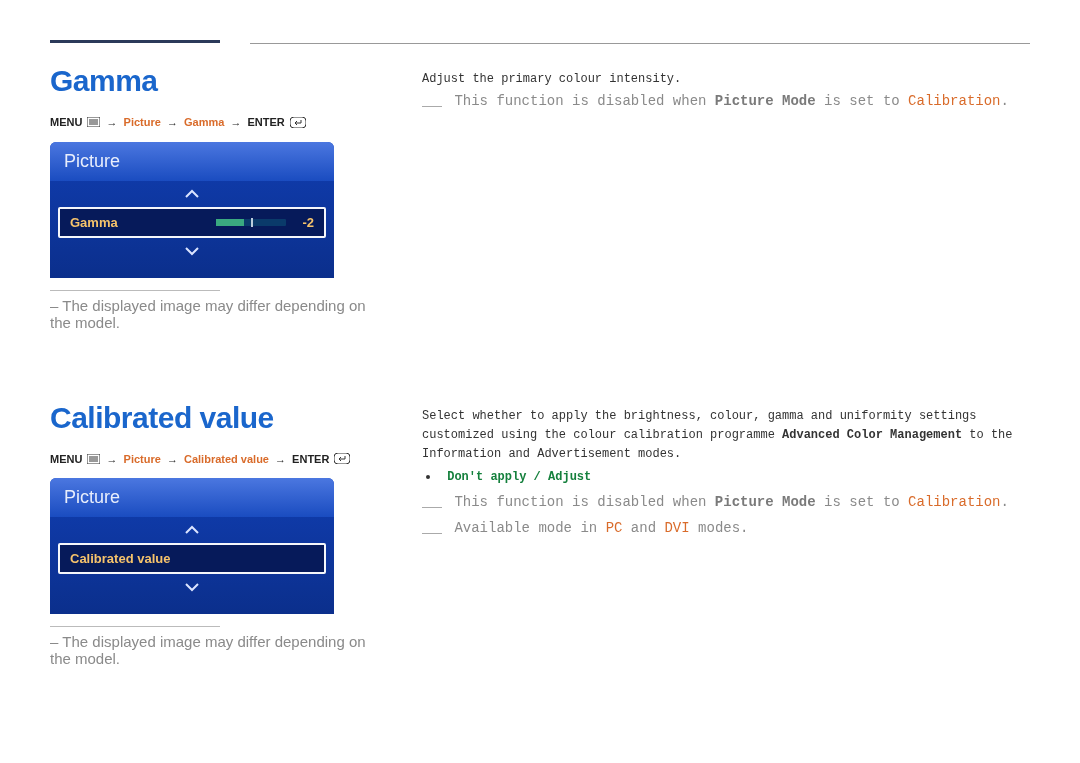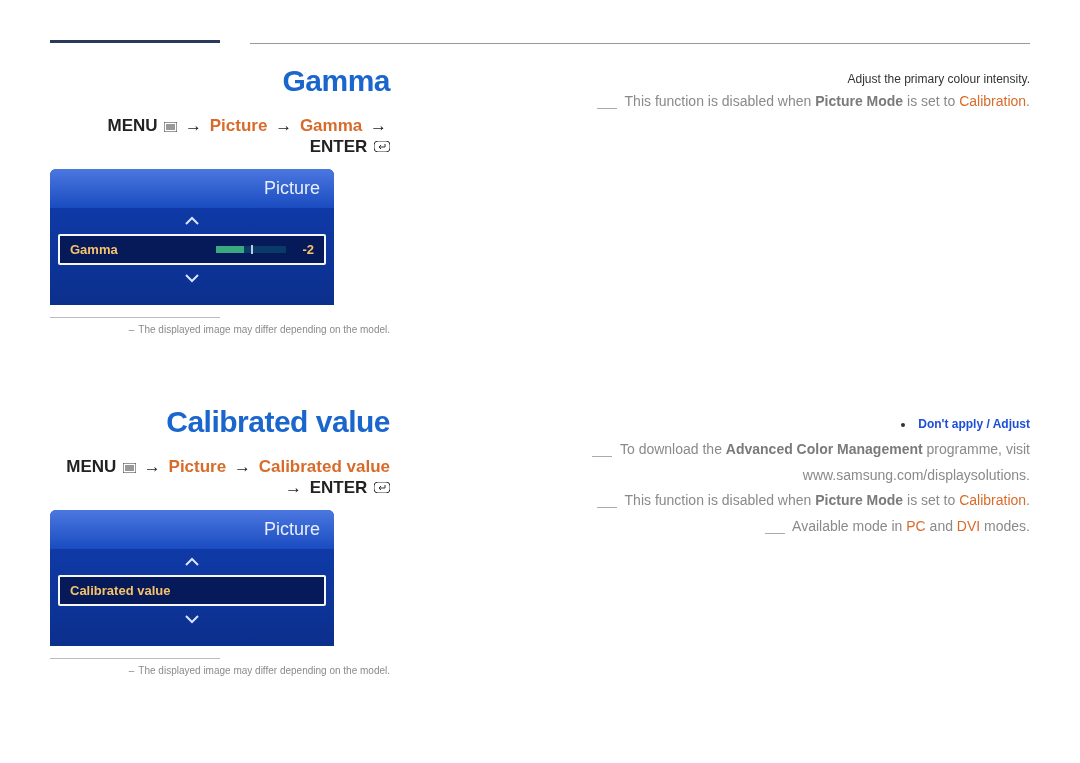--- a/index.html
+++ b/index.html
@@ -1,25 +1,25 @@
 <!DOCTYPE html>
 <html><head>
 <meta charset="utf-8">
 <style>
   * { box-sizing: border-box; margin: 0; padding: 0; }
   html, body { width: 1080px; height: 763px; background: #fff; font-family: Arial, Helvetica, sans-serif; color: #333; }
   .page { padding: 40px 50px 40px 50px; }
   .topaccent { width: 170px; height: 3px; background: #2b3a5a; margin-bottom: 4px; }
   .toprule { border: none; border-top: 1px solid #999; margin-left: 200px; margin-top: -4px; margin-bottom: 20px; }
-  .layout { display: flex; gap: 64px; text-align: right; }
+  .layout { display: flex; gap: 32px; }
   .leftcol { width: 340px; flex: 0 0 340px; }
-  .rightcol { flex: 1; padding-top: 6px; }
+  .rightcol { flex: 1; padding-top: 6px; font-family: Liberation Mono, monospace; }
 
   .sect-title { font-size: 30px; font-weight: 600; color: #1a66cc; margin-bottom: 18px; letter-spacing: -0.5px; }
-  .breadcrumb { font-size: 17px; font-weight: bold; color: #222; margin-bottom: 12px; }
+  .breadcrumb { font-size: 11px; font-weight: bold; color: #222; margin-bottom: 12px; }
   .breadcrumb .bc-link { color: #d96b2a; }
   .breadcrumb .bc-arrow { color: #222; padding: 0 3px; }
   .bc-icon { display: inline-block; vertical-align: middle; margin-left: 2px; }
 
   .osd-panel {
     width: 284px; border-radius: 6px 6px 0 0; overflow: hidden;
     background: linear-gradient(to bottom, #1e4cc2 0%, #0f3aa8 25%, #0b2f8c 100%);
     padding-bottom: 14px; margin-bottom: 6px;
   }
   .osd-header {
@@ -34,29 +34,29 @@
     color: #f6c36b; font-size: 13px; font-weight: 600;
   }
   .osd-row .label { flex: 0 0 auto; }
   .osd-row .spacer { flex: 1; }
   .osd-row .value { flex: 0 0 auto; margin-left: 10px; }
   .slider { width: 70px; height: 7px; background: #0a3a6a; position: relative; border-radius: 1px; margin-left: auto; margin-right: 6px; }
   .slider .fill { position: absolute; left: 0; top: 0; bottom: 0; background: #3aa980; }
   .slider .tick { position: absolute; top: -1px; width: 2px; height: 9px; background: #bcd; }
 
   .thin-rule { width: 170px; border: none; border-top: 1px solid #bbb; margin-top: 12px; margin-bottom: 6px; }
-  .caption { font-size: 10px; color: #8a8a8a; }
+  .caption { font-size: 15px; color: #8a8a8a; }
   .caption .dash { color: #8a8a8a; padding-right: 4px; }
 
   .rightcol p { font-size: 12px; color: #333; line-height: 1.6; }
   .note { font-size: 14px; color: #8a8a8a; line-height: 1.8; }
   .note .ndash { font-size: 14px; vertical-align: -2px; padding-right: 4px; border-top:1px solid #aaa; display:inline-block; width:20px; height:0; margin-right:4px; }
   .note .ndashwrap { display:inline-block; vertical-align:middle; }
   .note strong { color: #7a7a7a; font-weight: bold; }
-  .orange { color: #1d4ed8; font-weight: bold; }
+  .orange { color: #15803d; font-weight: bold; }
   .orange-n { color: #d96b2a; }
   .bullet-row { font-size: 12px; color: #333; margin: 6px 0; }
   .bullet-row .dot { display:inline-block; width:4px; height:4px; background:#333; border-radius:50%; vertical-align: middle; margin: 0 10px 0 4px; }
 
   .section-gap { height: 70px; }
 </style>
 </head>
 <body>
 
 <div class="page">
@@ -176,30 +176,29 @@
         </div>
       </div>
 
       <hr class="thin-rule">
       <div class="caption">
         <span class="dash">–</span><span>The displayed image may differ depending on the model.</span>
       </div>
     </div>
 
     <div class="rightcol">
+      <p>
+        <span>Select whether to apply the brightness, colour, gamma and uniformity settings customized using the colour calibration programme </span><strong>Advanced Color Management</strong><span> to the Information and Advertisement modes.</span>
+      </p>
       <div class="bullet-row">
         <span class="dot"></span>
         <span class="orange">Don't apply</span><span class="orange"> / </span><span class="orange">Adjust</span>
       </div>
       <div class="note">
         <span class="ndashwrap"><span class="ndash"></span></span>
-        <span>To download the </span><strong>Advanced Color Management</strong><span> programme, visit www.samsung.com/displaysolutions.</span>
-      </div>
-      <div class="note">
-        <span class="ndashwrap"><span class="ndash"></span></span>
         <span>This function is disabled when </span><strong>Picture Mode</strong><span> is set to </span><span class="orange-n">Calibration</span><span>.</span>
       </div>
       <div class="note">
         <span class="ndashwrap"><span class="ndash"></span></span>
         <span>Available mode in </span><span class="orange-n">PC</span><span> and </span><span class="orange-n">DVI</span><span> modes.</span>
       </div>
     </div>
   </div>
 </div>
 

